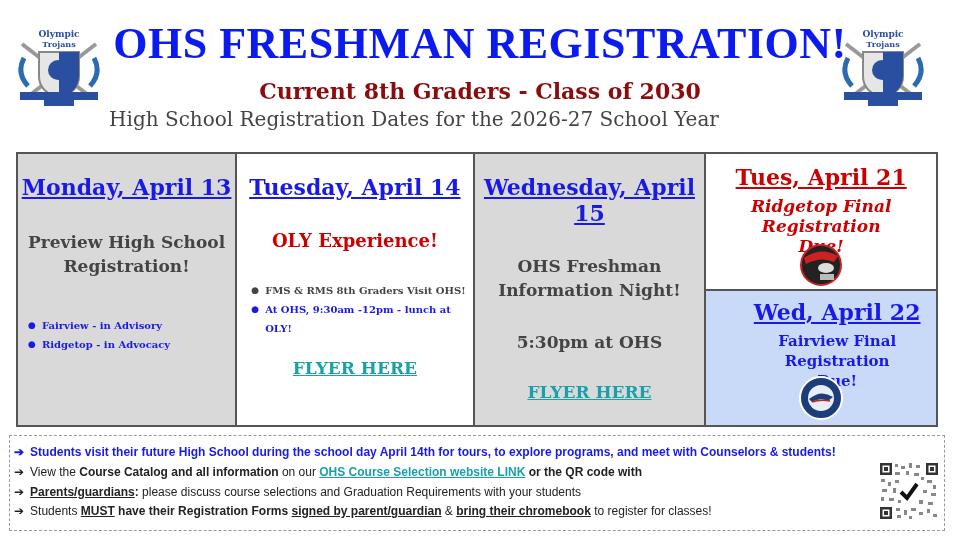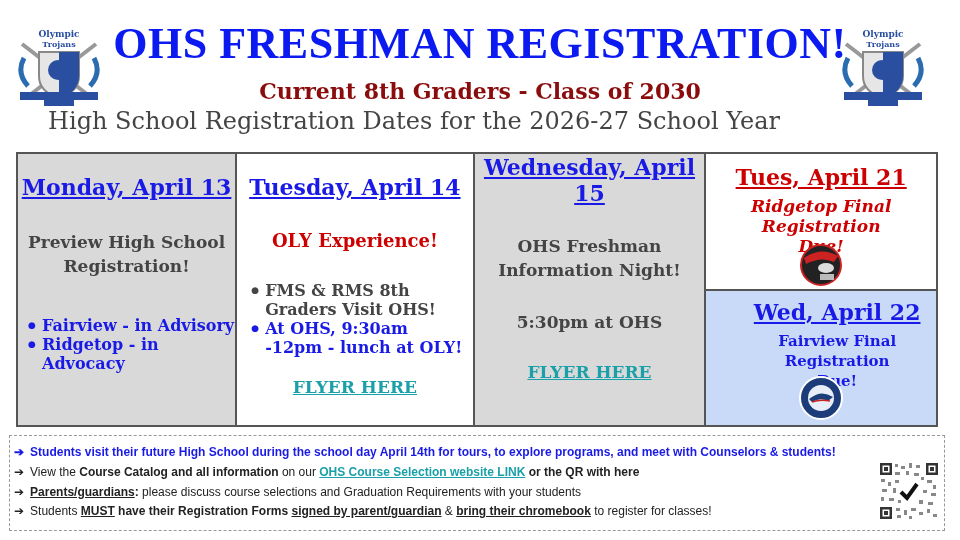--- a/index.html
+++ b/index.html
@@ -14,21 +14,21 @@
     position: absolute; left: 0; top: 18px; width: 960px; text-align: center;
     font-family: Liberation Serif, serif; font-weight: bold; font-size: 44px;
     color: #0a1af0; letter-spacing: 0.5px;
   }
   .subtitle {
     position: absolute; left: 0; top: 78px; width: 960px; text-align: center;
     font-weight: bold; font-size: 22px; color: #8a0c0c;
   }
   .subtitle2 {
     position: absolute; left: 0; top: 107px; width: 828px; text-align: center;
-    font-size: 24px; color: #444444;
+    font-size: 20px; color: #444444;
   }
 
   .grid {
     position: absolute; left: 16px; top: 152px; width: 922px; height: 275px;
     border: 2px solid #555555; display: flex;
   }
   .col { height: 100%; border-right: 2px solid #555555; position: relative; text-align: center; }
   .col:last-child { border-right: none; }
   .c1 { width: 227px; background: #d9d9d9; }
   .c2 { width: 246px; background: #ffffff; }
@@ -36,21 +36,21 @@
   .c4 { width: 238px; display: flex; flex-direction: column; }
   .c4 .top { height: 137px; background: #ffffff; border-bottom: 2px solid #555555; position: relative; }
   .c4 .bot { flex: 1; background: #c9daf8; position: relative; padding-left: 32px; }
 
   .date-link { color: #1a1ae6; text-decoration: underline; font-weight: bold; font-size: 22px; display: block; cursor: pointer; }
   .date-red { color: #cc0000; }
   .heading-gray { color: #444444; font-weight: bold; font-size: 17px; line-height: 24px; }
   .heading-red { color: #cc0000; font-weight: bold; font-size: 18px; }
   .flyer { color: #1aa0a8; text-decoration: underline; font-weight: bold; font-size: 17px; cursor: pointer; display: block; }
 
-  ul.bullets { list-style: none; text-align: left; font-size: 16px; font-weight: bold; line-height: 19px; }
+  ul.bullets { list-style: none; text-align: left; font-size: 10px; font-weight: bold; line-height: 19px; }
   ul.bullets li { position: relative; padding-left: 14px; }
   ul.bullets li::before { content: "\25CF"; position: absolute; left: 0; top: 0; font-size: 9px; }
   .blue { color: #1a1ae6; }
   .gray { color: #444444; }
 
   .notes {
     position: absolute; left: 9px; top: 435px; width: 936px; height: 96px;
     border: 1px dashed #999999;
   }
   .note-line {
@@ -115,21 +115,21 @@
     <a class="date-link" style="margin-top:20px;">Tuesday, April 14</a>
     <div class="heading-red" style="margin-top:30px;">OLY Experience!</div>
     <ul class="bullets" style="margin:30px 6px 0 14px;">
       <li class="gray">FMS &amp; RMS 8th Graders Visit OHS!</li>
       <li class="blue">At OHS, 9:30am -12pm - lunch at OLY!</li>
     </ul>
     <a class="flyer" style="margin-top:20px;">FLYER HERE</a>
   </div>
 
   <div class="col c3">
-    <a class="date-link" style="">Wednesday, April 15</a>
+    <a class="date-link" style="margin-top:20px;">Wednesday, April 15</a>
     <div class="heading-gray" style="margin:28px 16px 0;">OHS Freshman Information Night!</div>
     <div class="heading-gray" style="margin-top:28px;">5:30pm at OHS</div>
     <a class="flyer" style="margin-top:28px;">FLYER HERE</a>
   </div>
 
   <div class="col c4">
     <div class="top">
       <a class="date-link date-red" style="margin-top:10px;">Tues, April 21</a>
       <div class="heading-red" style="font-size:17px; line-height:20px; margin:6px 30px 0;font-style:italic;">Ridgetop Final Registration Due!</div>
       <svg class="mascot" style="top:88px;" viewBox="0 0 46 46">
@@ -150,21 +150,21 @@
       </svg>
     </div>
   </div>
 </div>
 
 <div class="notes">
   <div class="note-line note-blue" style="top:9px;">
     <span class="arrow">➔</span><span>Students visit their future High School during the school day April 14th for tours, to explore programs, and meet with Counselors &amp; students!</span>
   </div>
   <div class="note-line" style="top:29px;">
-    <span class="arrow">➔</span><span>View the </span><b>Course Catalog and all information</b><span> on our </span><a class="link">OHS Course Selection website LINK</a><b> or the QR with here</b>
+    <span class="arrow">➔</span><span>View the </span><b>Course Catalog and all information</b><span> on our </span><a class="link">OHS Course Selection website LINK</a><b> or the QR code with</b>
   </div>
   <div class="note-line" style="top:49px;">
     <span class="arrow">➔</span><b class="u">Parents/guardians</b><b>:</b><span> please discuss course selections and Graduation Requirements with your students</span>
   </div>
   <div class="note-line" style="top:68px;">
     <span class="arrow">➔</span><span>Students </span><b class="u">MUST</b><b> have their Registration Forms </b><b class="u">signed by parent/guardian</b><span> &amp; </span><b class="u">bring their chromebook</b><span> to register for classes!</span>
   </div>
 </div>
 
 <svg class="qr" viewBox="0 0 60 58">

